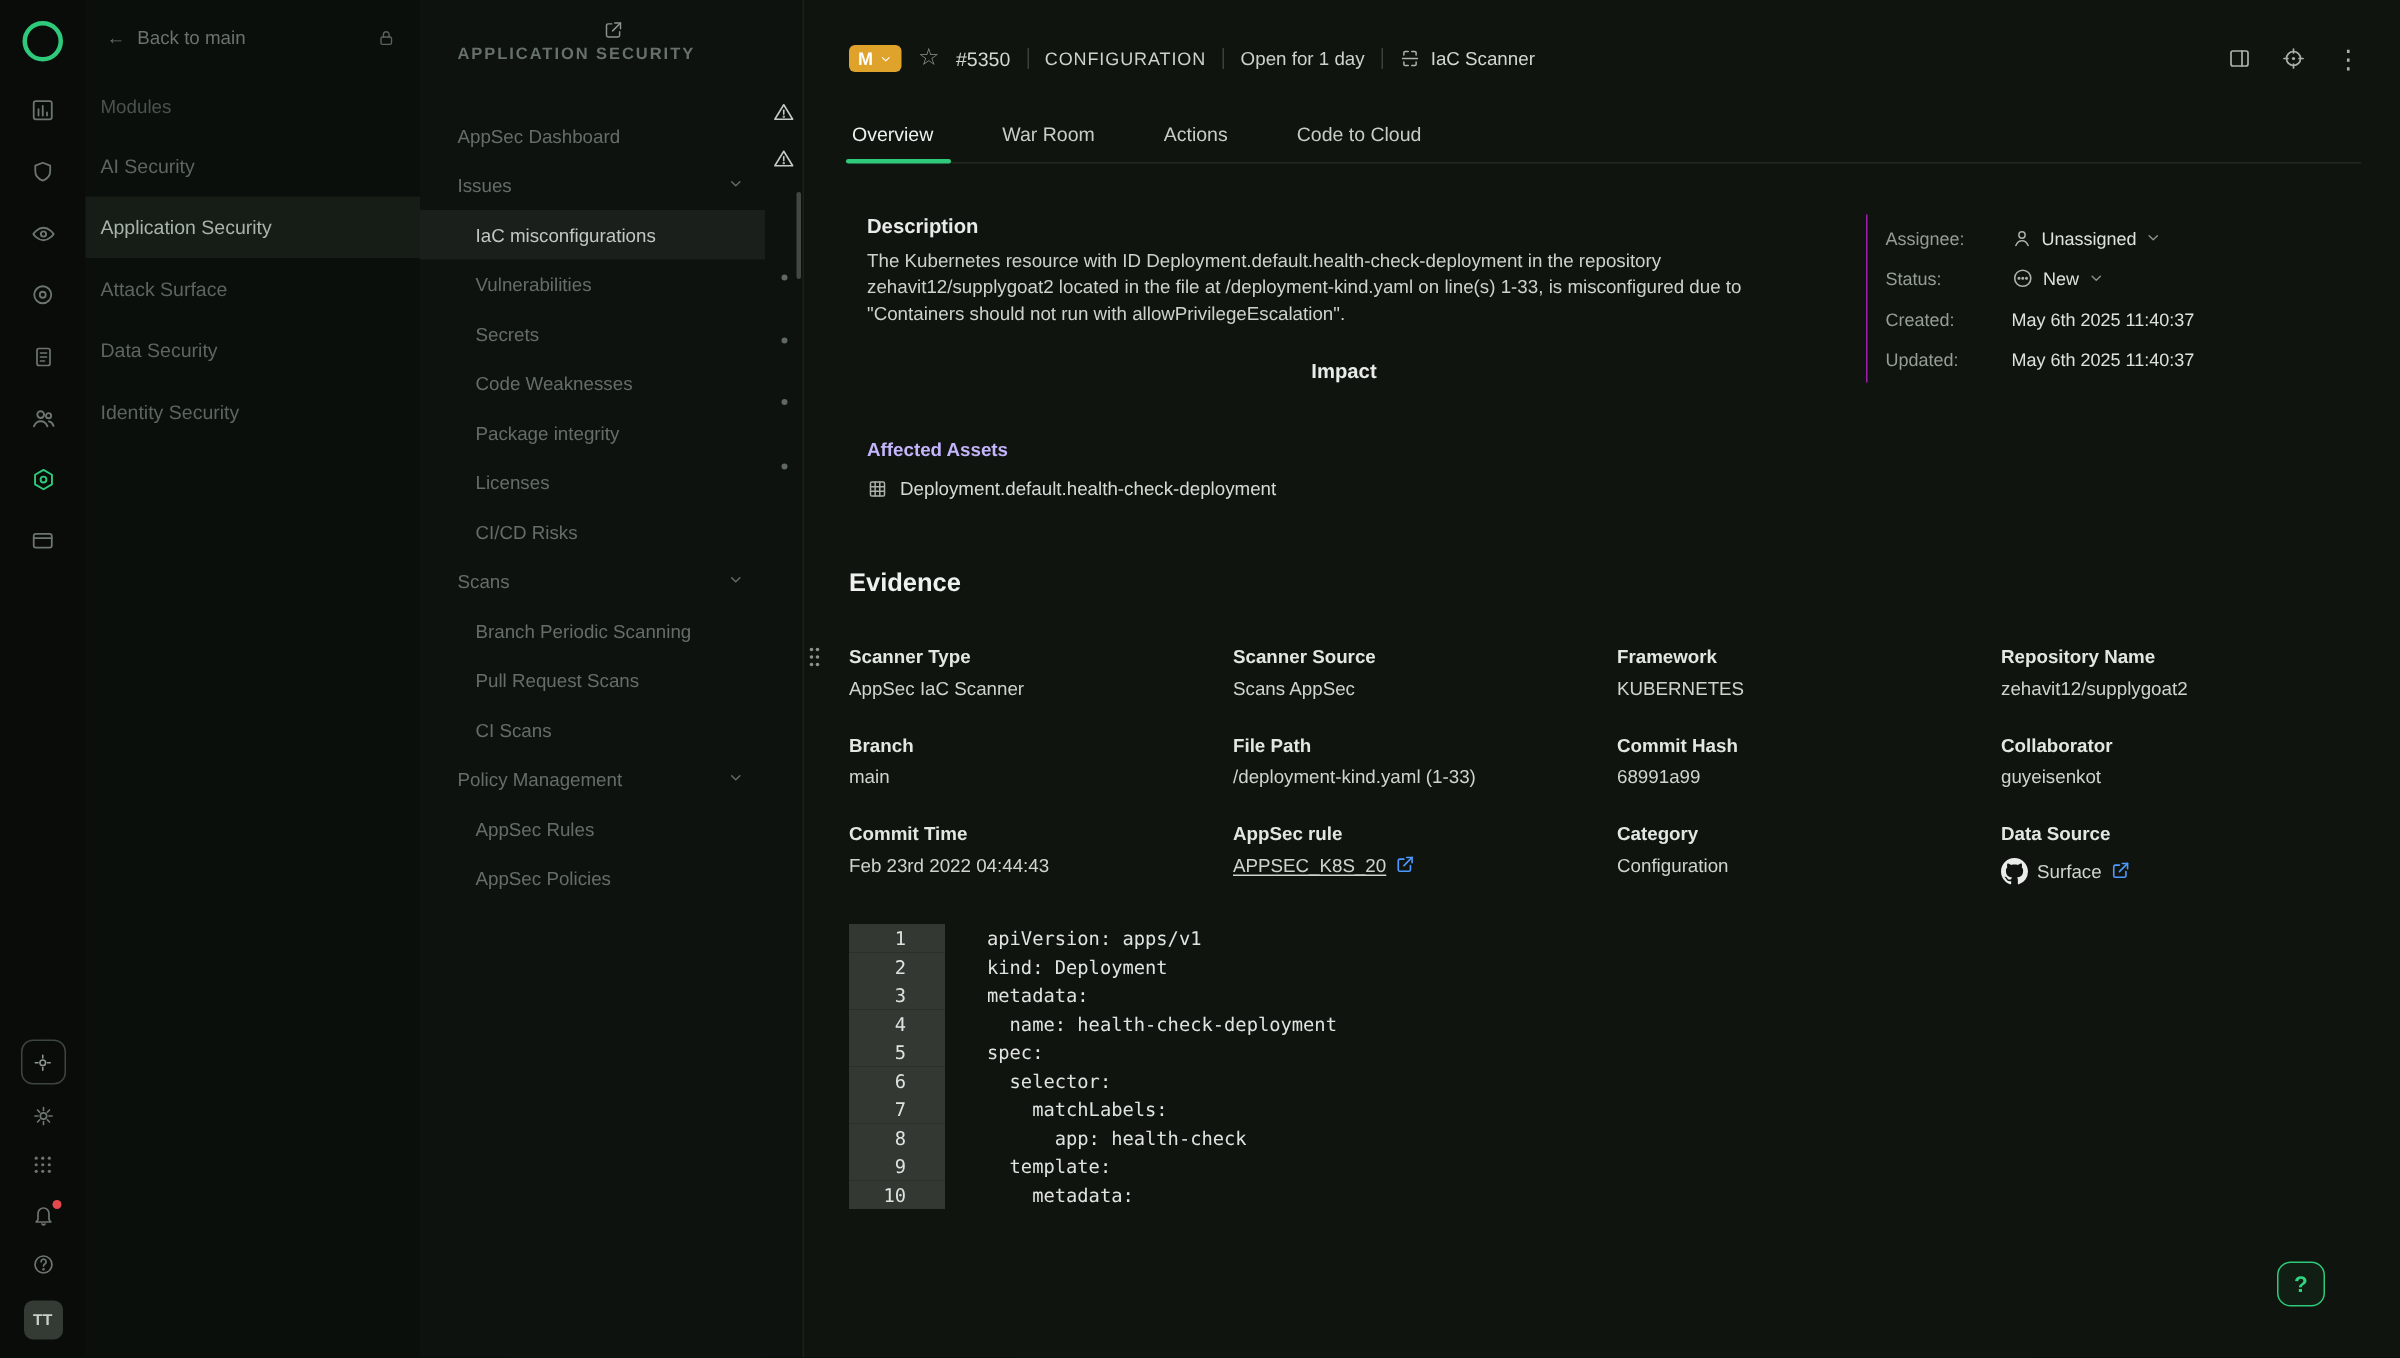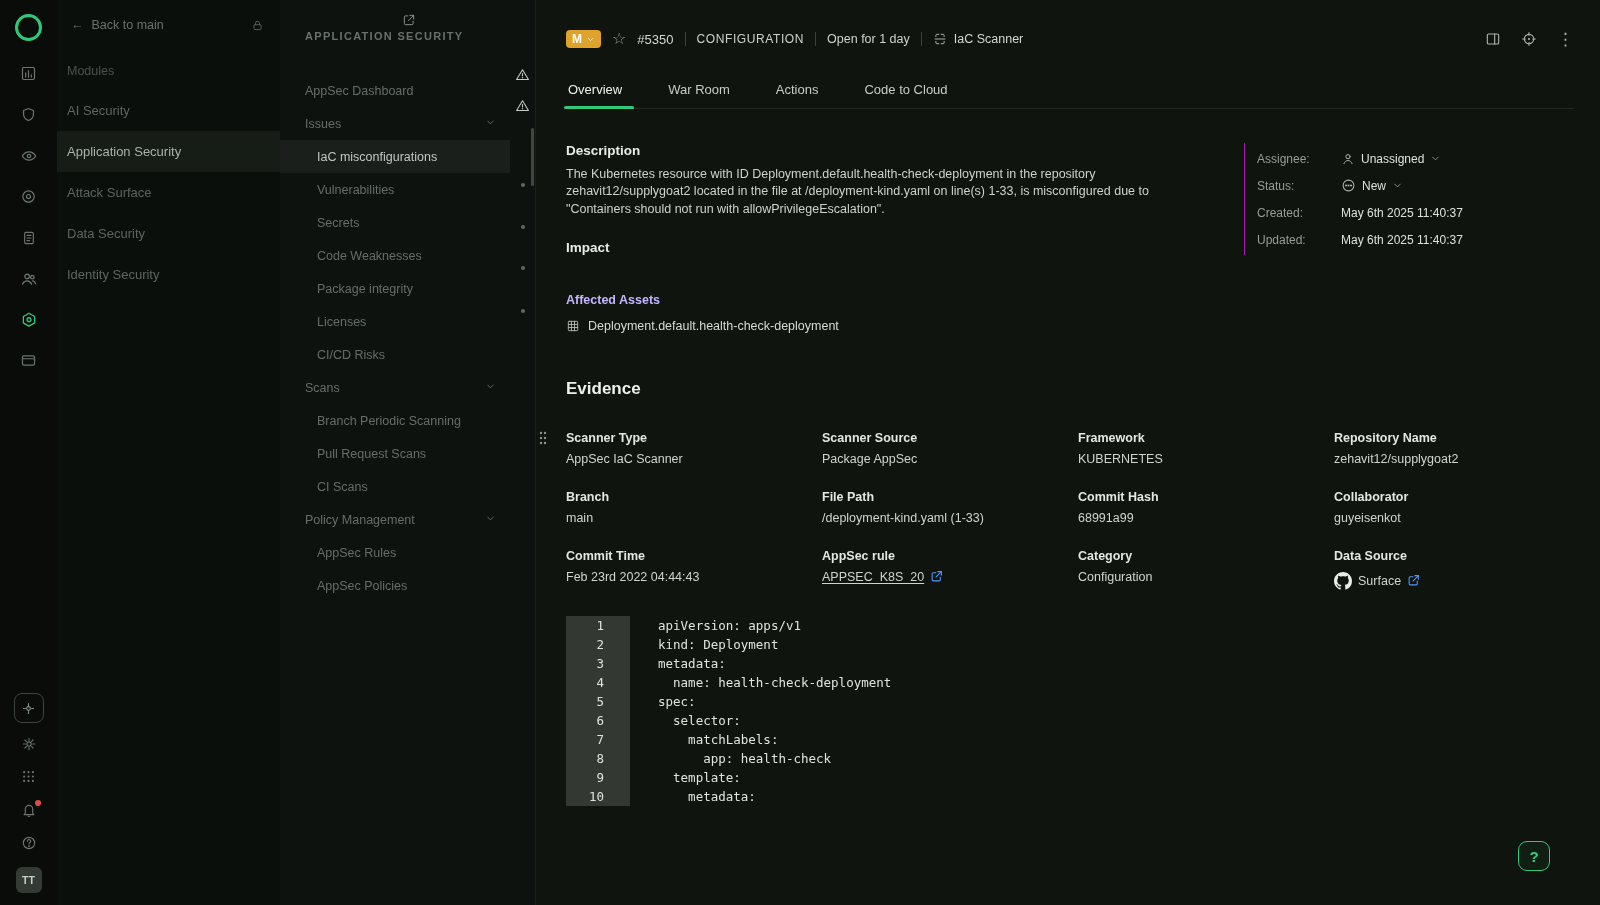--- a/index.html
+++ b/index.html
@@ -67,24 +67,24 @@
   .topbar-right>*{cursor:pointer;}
   .kebab{font-size:17px;line-height:1;color:#aab3ab;}
 
   .page-title{font-size:19px;font-weight:700;color:#edf1ed;margin:18px 0 0;letter-spacing:.2px;}
 
   .tabs{display:flex;gap:42px;margin-top:20px;border-bottom:1px solid #222822;}
   .tab{font-size:13px;color:#c6cdc7;padding:6px 2px 11px;position:relative;cursor:pointer;}
   .tab.active{color:#eef2ee;}
   .tab.active::after{content:"";position:absolute;left:-2px;right:-10px;bottom:-1px;height:3px;background:#2ec97a;border-radius:2px;}
 
-  .content-top{display:flex;margin-top:34px;}
+  .content-top{display:flex;margin-top:34px;margin-left:12px;}
   .desc-col{flex:1;min-width:0;padding-right:30px;}
   .sec-h{font-size:13.5px;font-weight:700;color:#e8ece8;margin:0;}
-  .sec-h.mt{margin-top:22px;}
+  .sec-h.mt{margin-top:22px;text-align:center;}
   .body-p{font-size:12.5px;line-height:1.38;color:#ccd3cc;margin:8px 0 0;max-width:600px;}
   .sub-h{font-size:12.5px;font-weight:700;color:#c4b5fd;margin:38px 0 0;}
   .asset-row{display:flex;align-items:center;gap:8px;margin-top:12px;font-size:12.5px;color:#d6dbd6;cursor:pointer;}
   .asset-row svg{color:#aab2aa;}
 
   .meta{width:330px;flex:none;border-left:1px solid #a21caf;padding:2px 0 2px 12px;align-self:flex-start;}
   .meta-row{display:flex;align-items:center;min-height:27px;font-size:12px;}
   .meta-label{width:84px;flex:none;color:#949e96;}
   .meta-select{display:flex;align-items:center;gap:6px;cursor:pointer;}
   .meta-ic{color:#a9b2aa;display:flex;}
@@ -419,21 +419,21 @@
 
     <section class="evidence">
       <h2 class="evidence-h">Evidence</h2>
       <div class="ev-grid">
         <div>
             <div class="ev-label">Scanner Type</div>
             <div class="ev-value">AppSec IaC Scanner</div>
           </div>
         <div>
             <div class="ev-label">Scanner Source</div>
-            <div class="ev-value">Package AppSec</div>
+            <div class="ev-value">Scans AppSec</div>
           </div>
         <div>
             <div class="ev-label">Framework</div>
             <div class="ev-value">KUBERNETES</div>
           </div>
         <div>
             <div class="ev-label">Repository Name</div>
             <div class="ev-value">zehavit12/supplygoat2</div>
           </div>
         <div>

